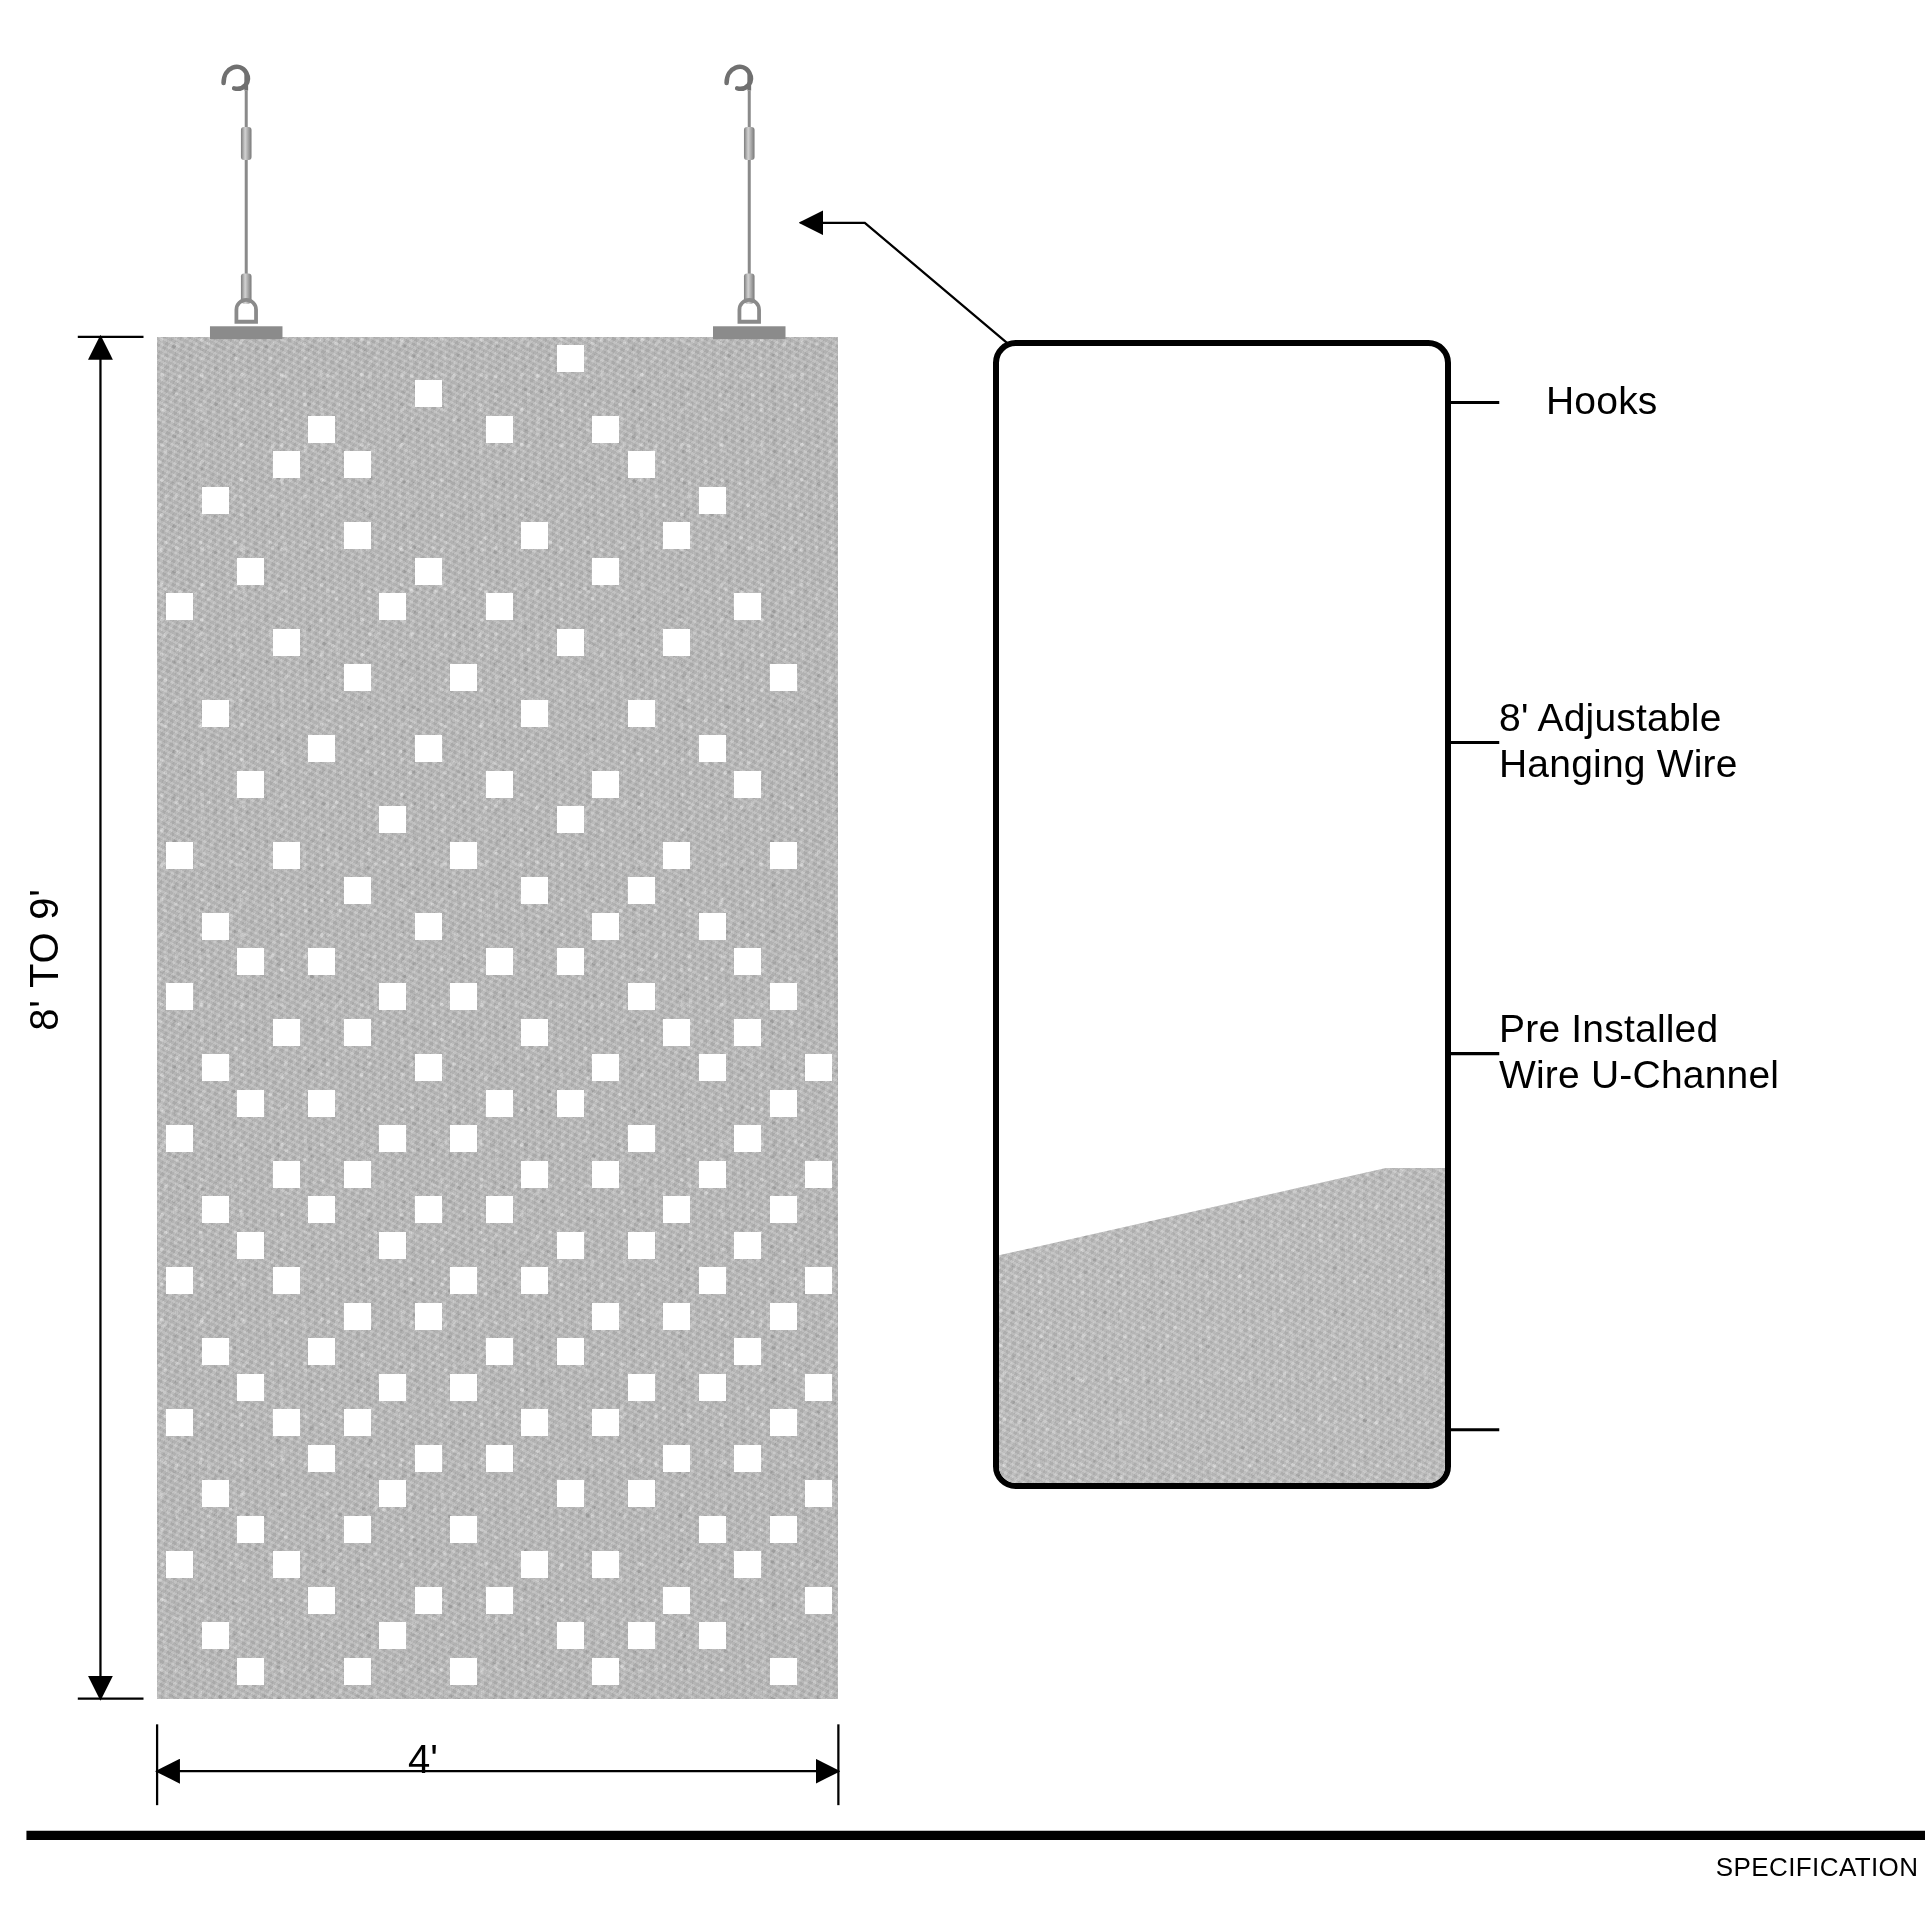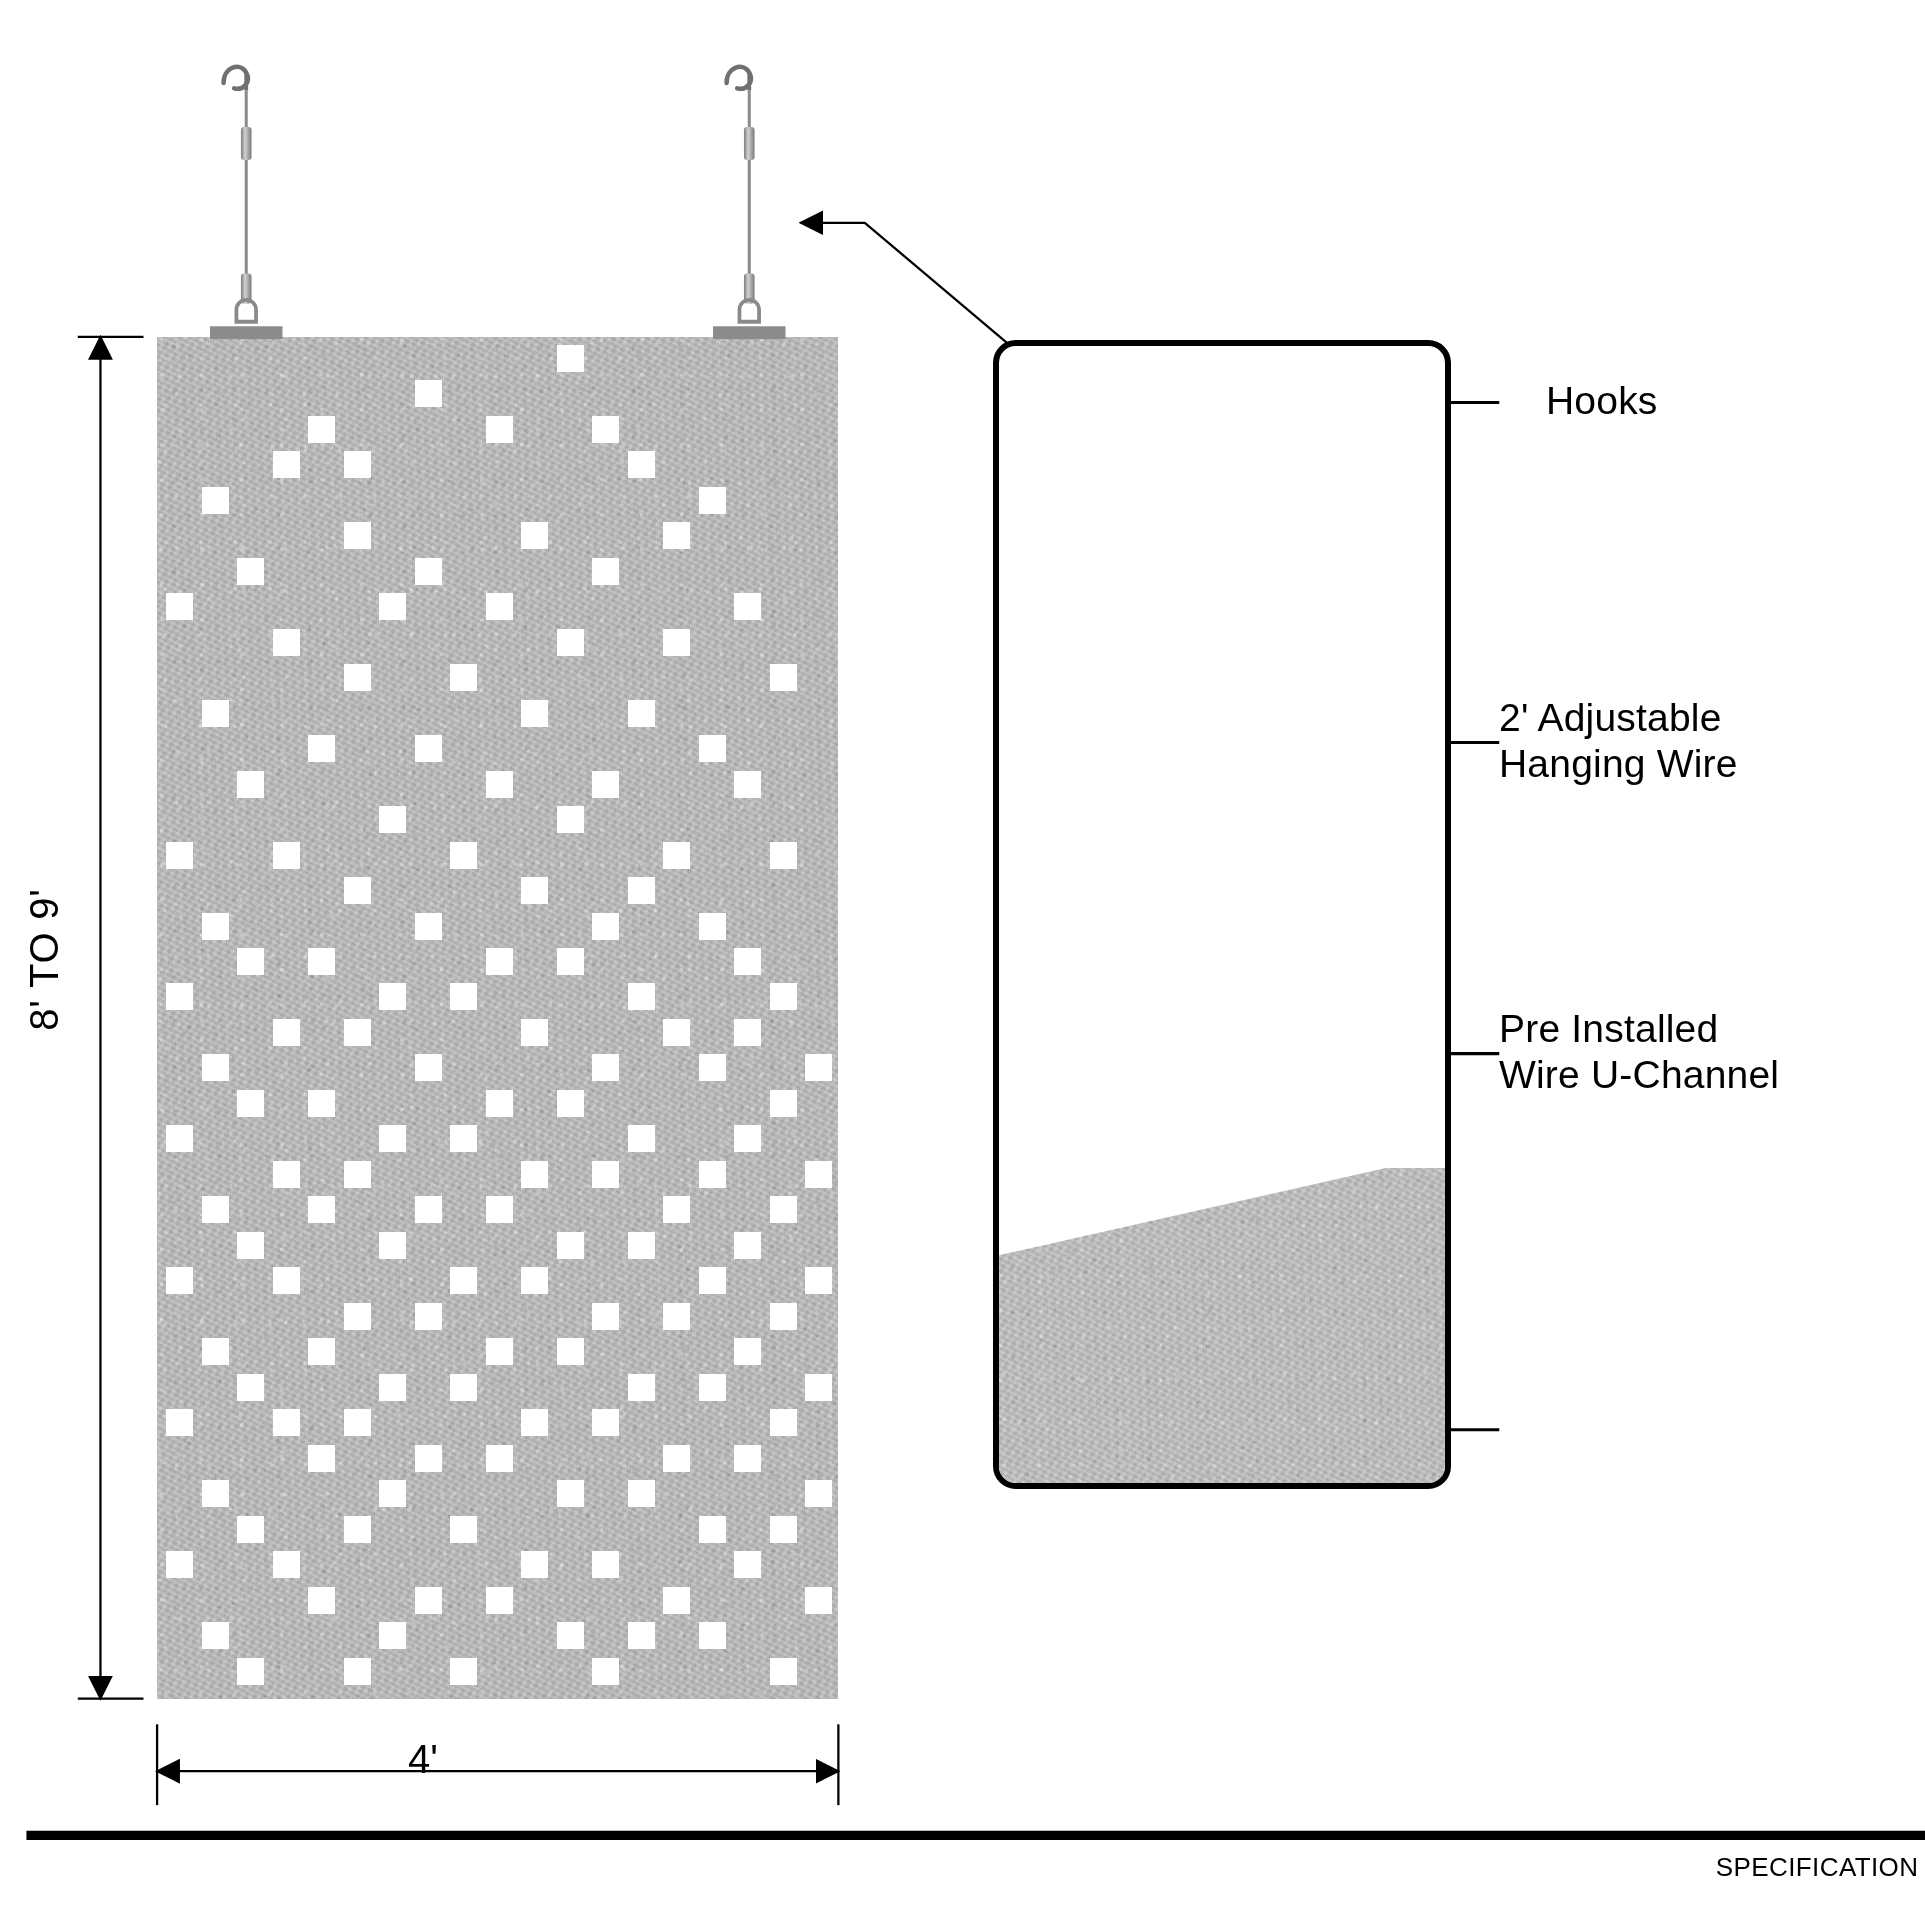--- a/index.html
+++ b/index.html
@@ -352,21 +352,21 @@
     <div id="callout-felt">
       <div class="slab">
         <div class="felt-noise"></div>
         <div class="felt-noise2"></div>
       </div>
     </div>
   </div>
 
   <div class="label" style="left:1499px;top:378px;margin-left:47px;">Hooks</div>
 
-  <div class="label" style="left:1499px;top:695px;">2' Adjustable
+  <div class="label" style="left:1499px;top:695px;">8' Adjustable
 Hanging Wire</div>
 
   <div class="label" style="left:1499px;top:1006px;">Pre Installed
 Wire U-Channel</div>
 
 
   <div id="dim-v-label">8' TO 9'</div>
 
   <div id="dim-h-label">4'</div>
 

